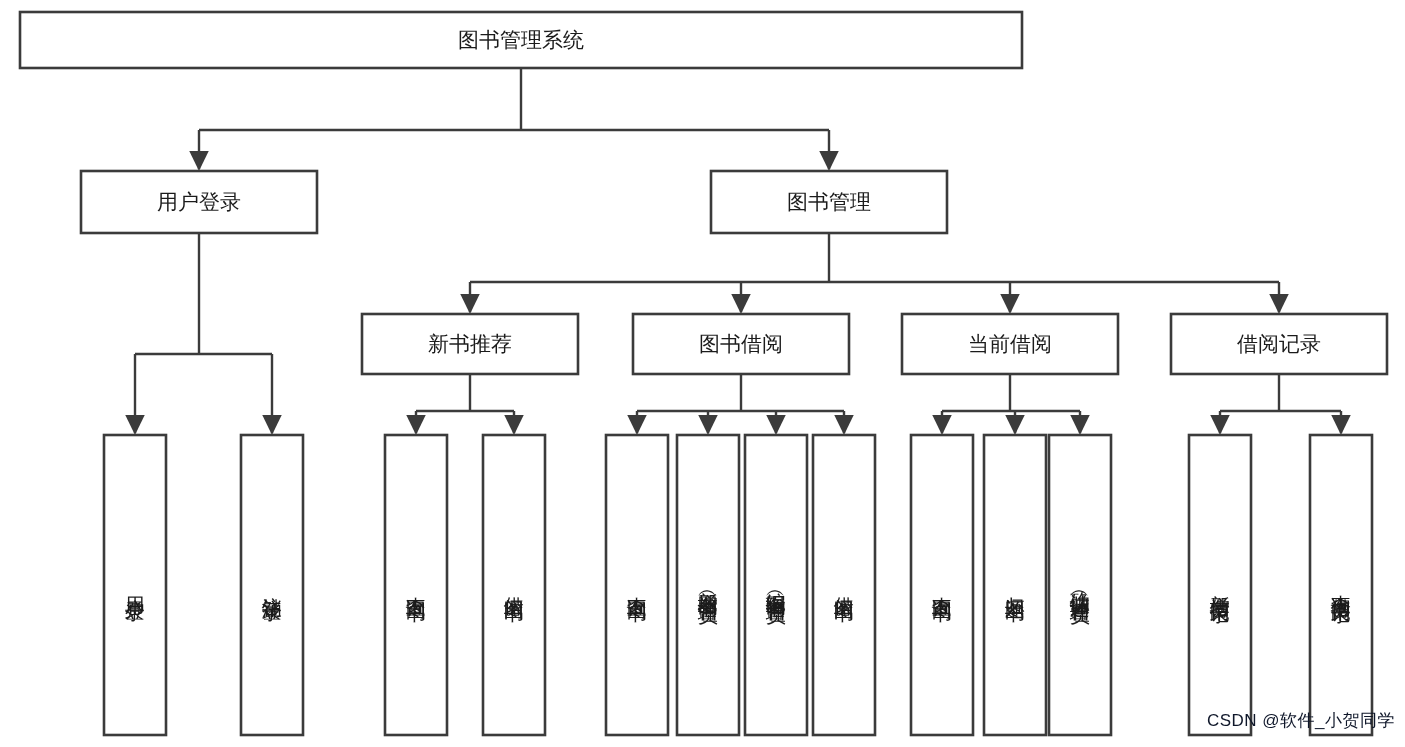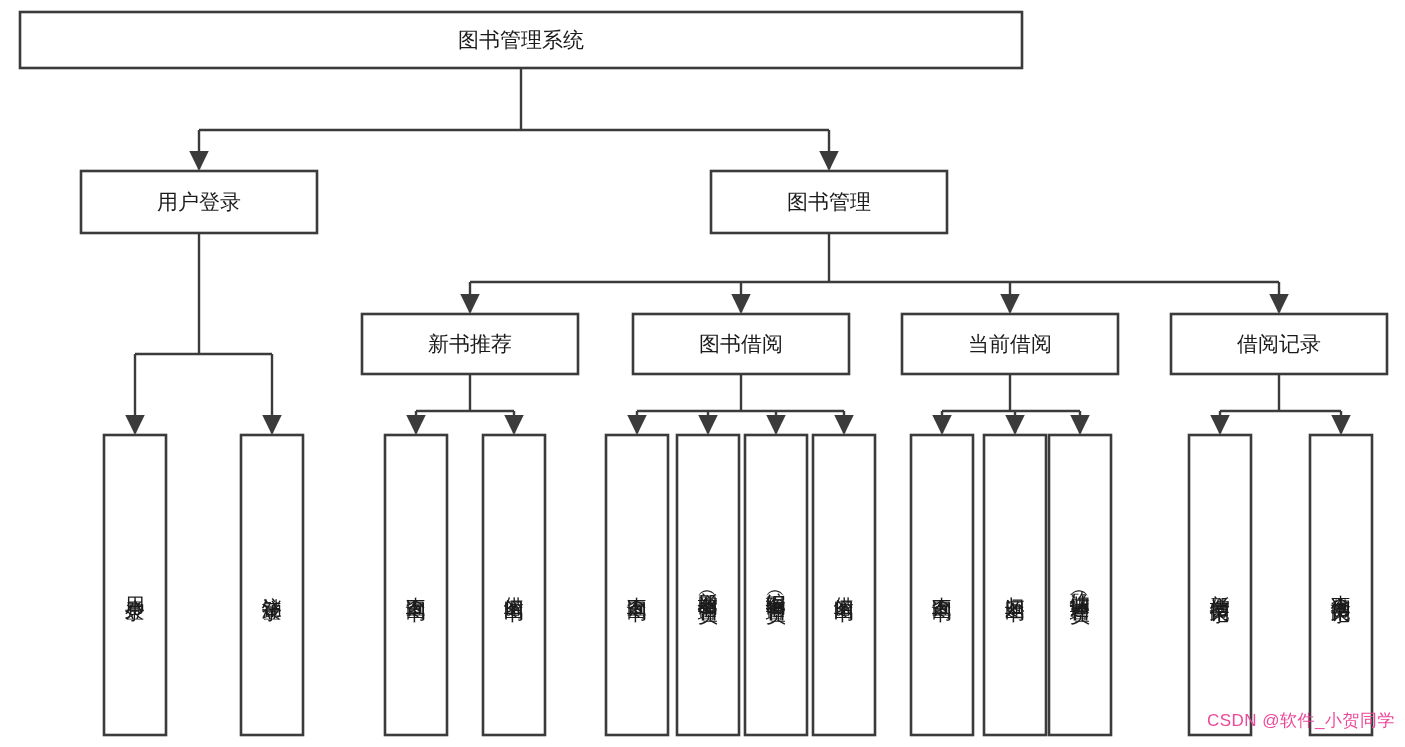--- a/index.html
+++ b/index.html
@@ -57,21 +57,21 @@
     color: #1b1b1b;
     white-space: nowrap;
     pointer-events: none;
   }
   .watermark {
     position: absolute;
     right: 10px;
     bottom: 3px;
     font-family: "Liberation Sans", "DejaVu Sans", sans-serif;
     font-size: 17px;
-    color: #ec4899;
+    color: #0f172a;
     letter-spacing: 0.5px;
     white-space: nowrap;
   }
 </style>
 </head>
 <body>
 
 <div id="diagram-root">
 
   <svg class="diagram-canvas" viewBox="0 0 1405 747">

